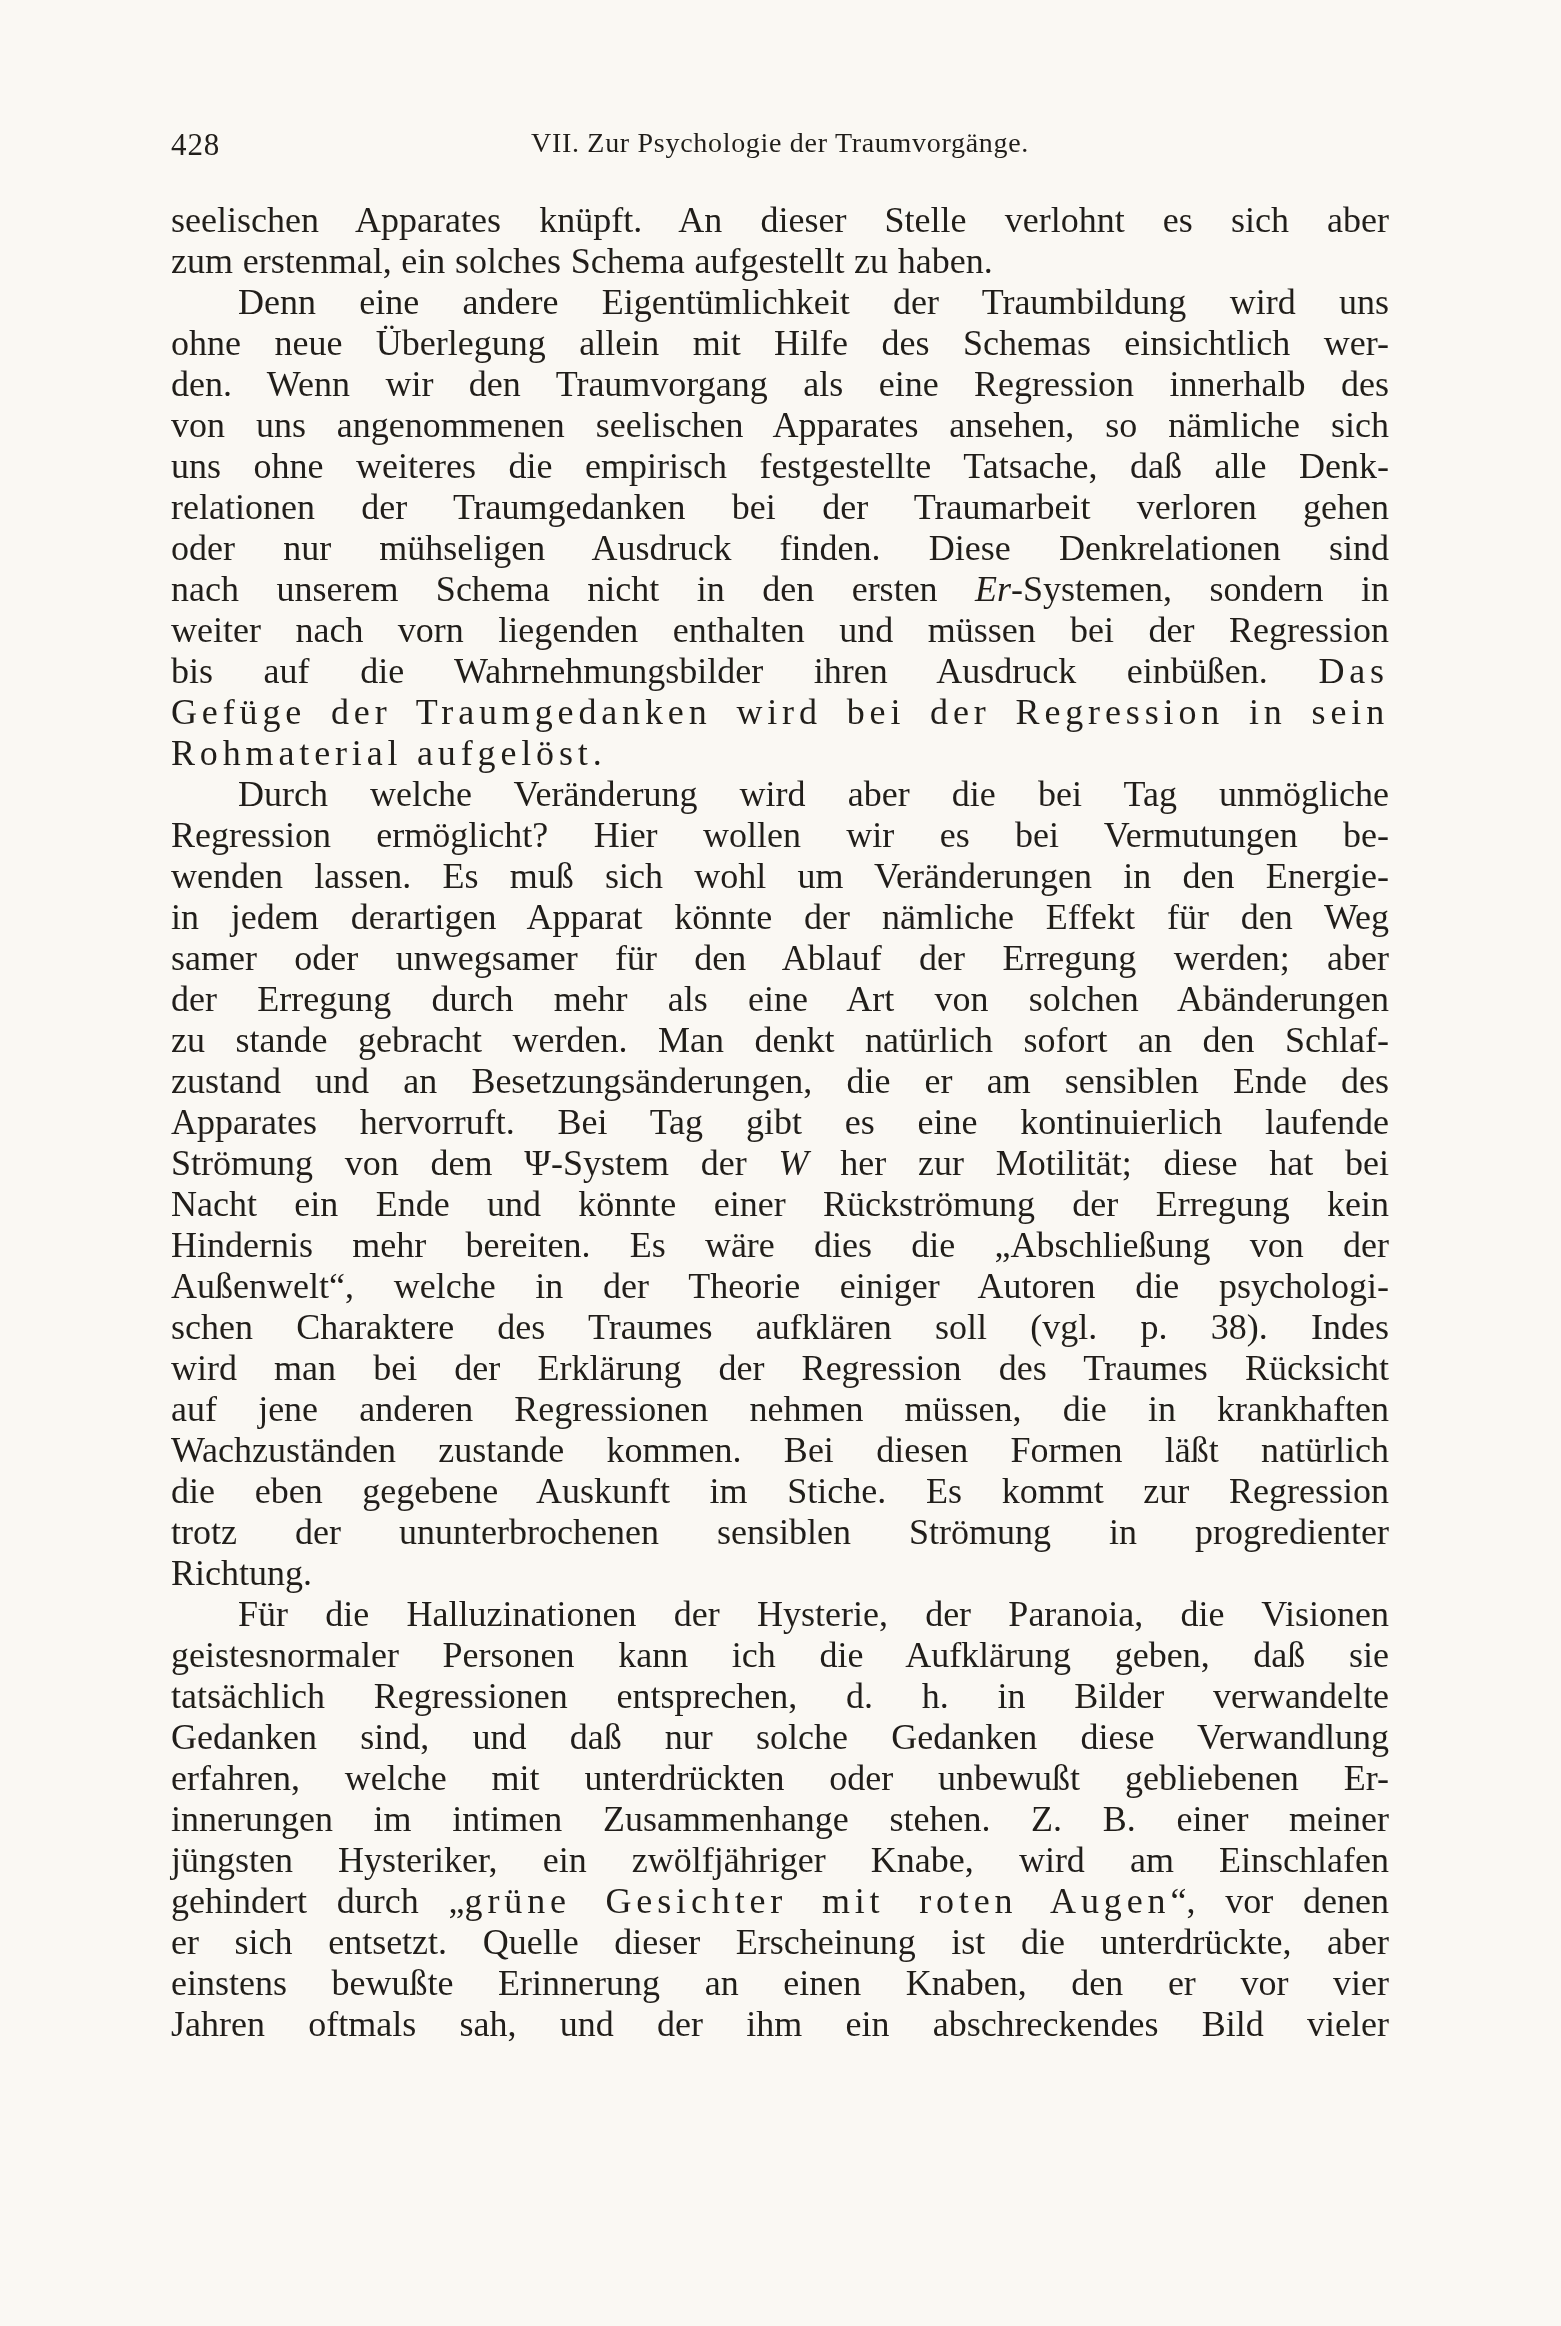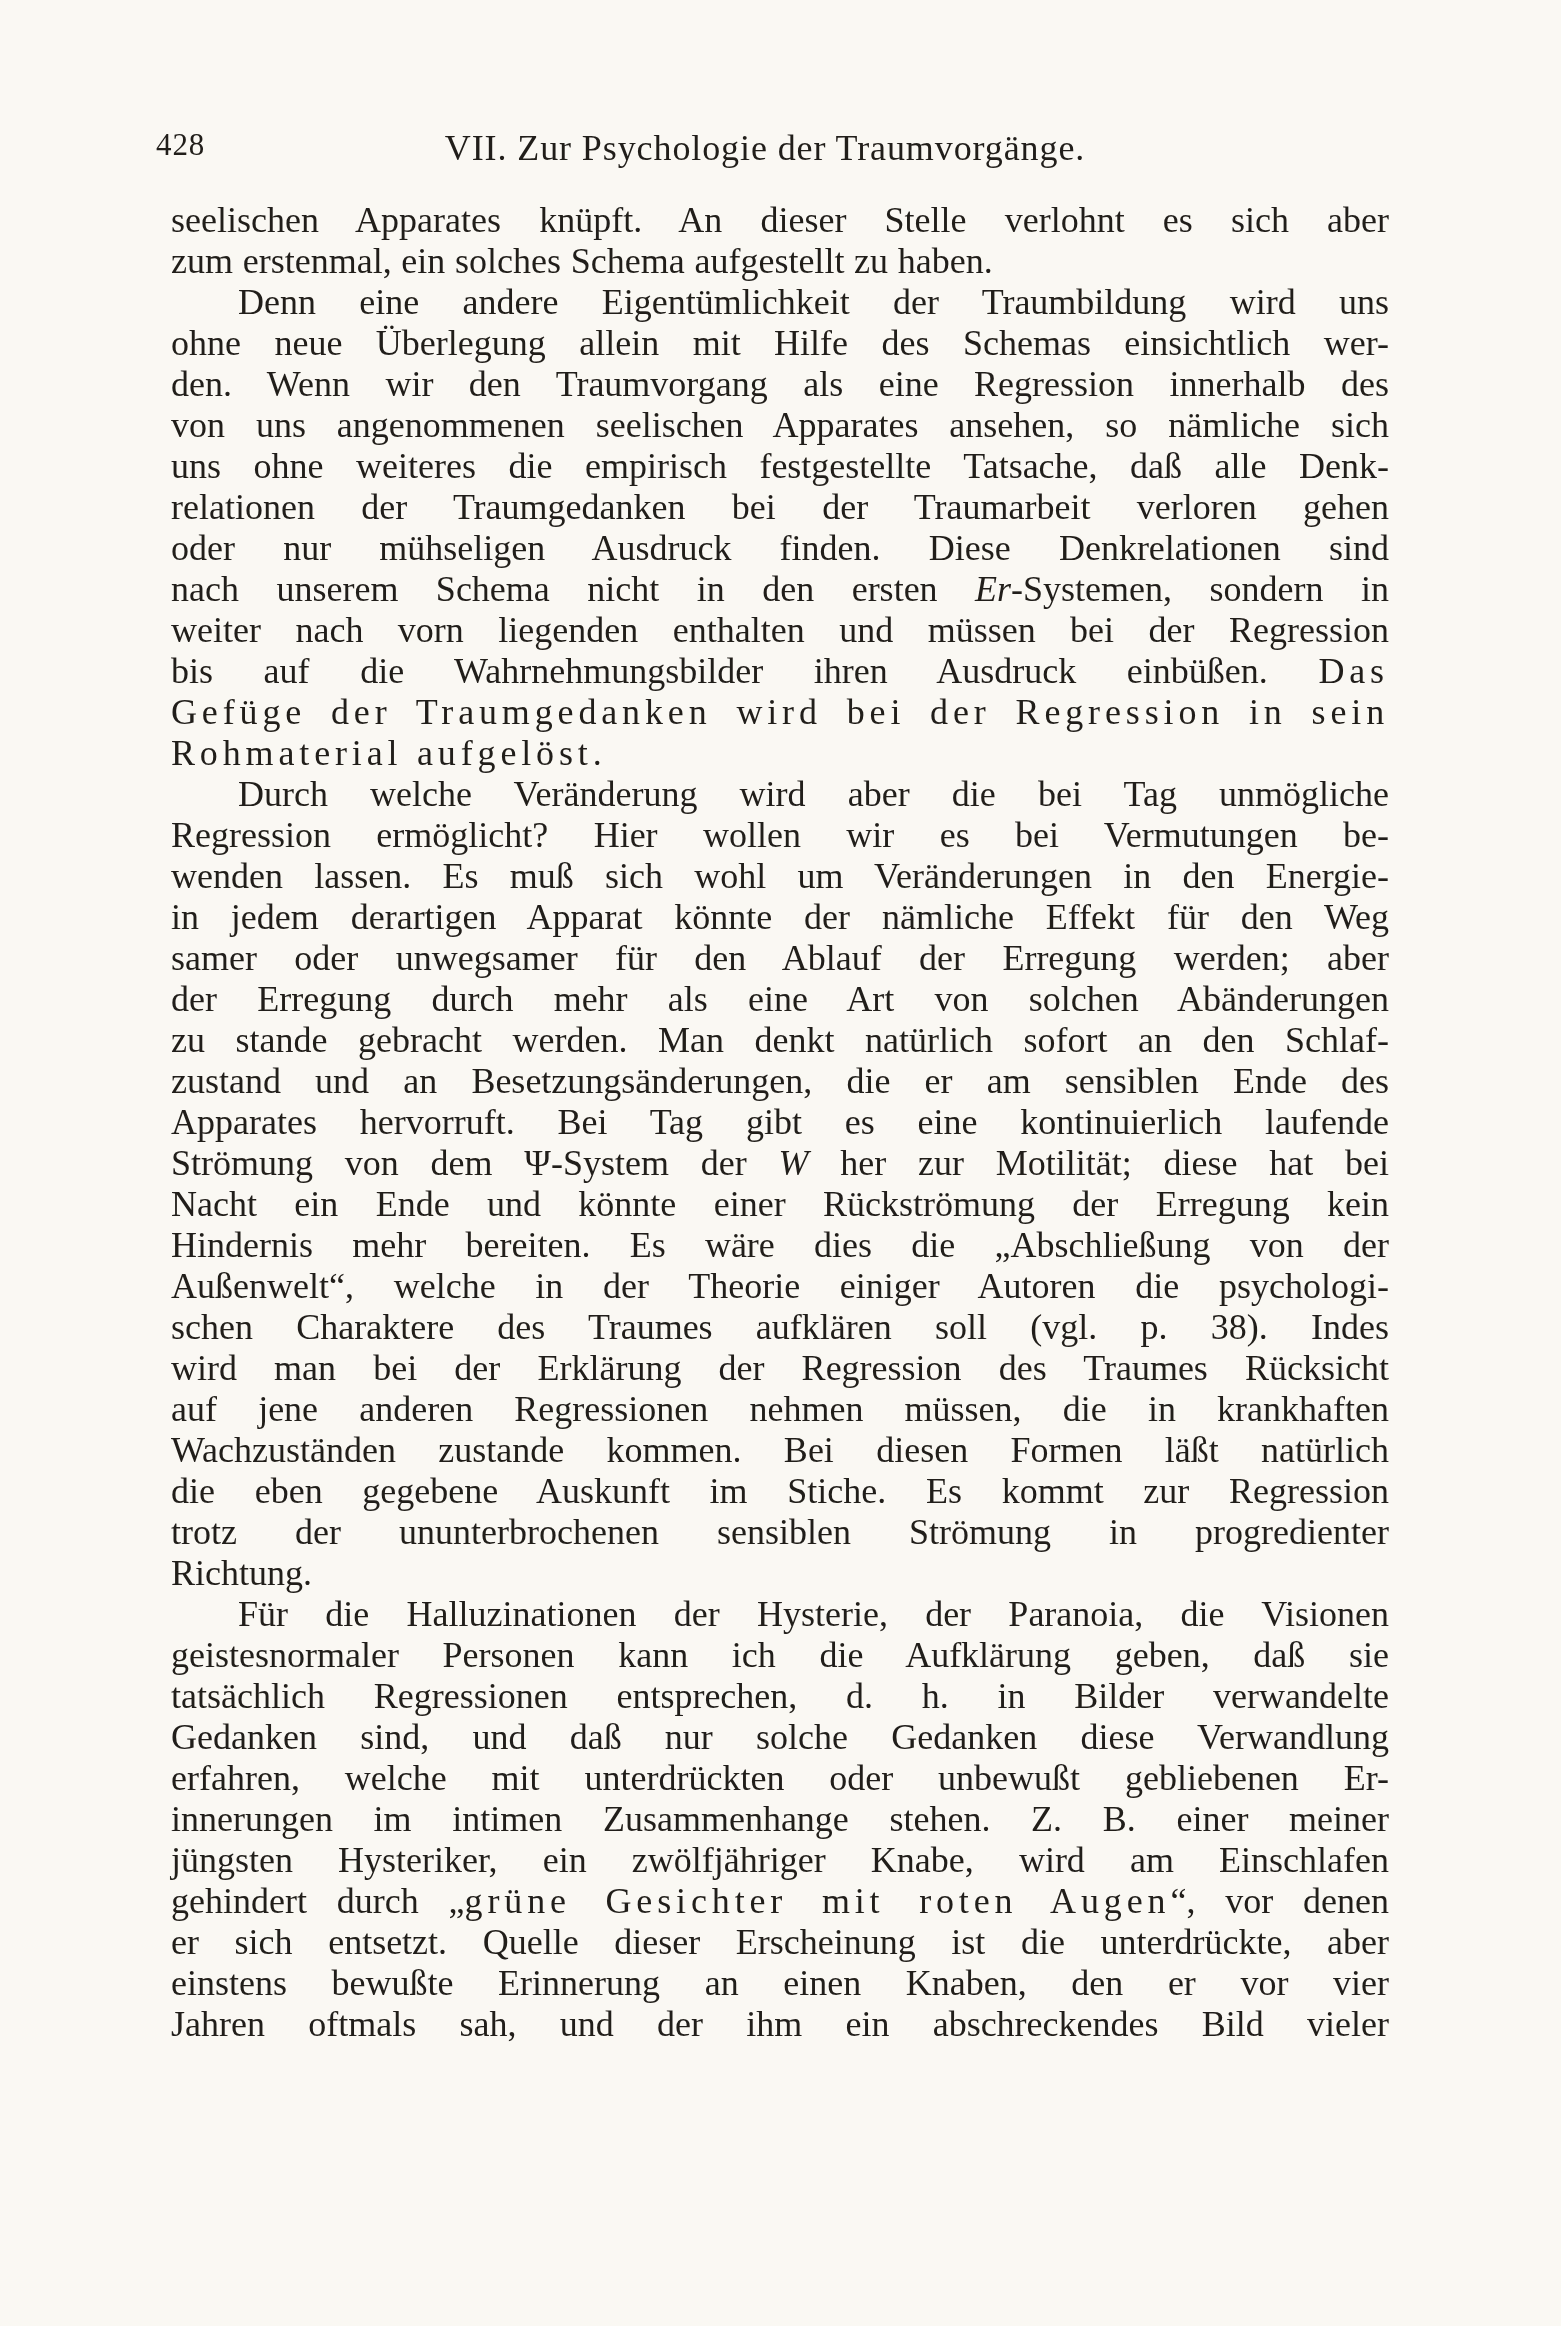--- a/index.html
+++ b/index.html
@@ -15,36 +15,36 @@
   }
   .page {
     position: relative;
     width: 1562px;
     height: 2326px;
     overflow: hidden;
     background: var(--paper, #faf8f3);
   }
   .running-head {
     position: absolute;
-    left: 156px;
+    left: 171px;
     top: 127px;
     width: 1218px;
     height: 41px;
   }
   .page-num {
     position: absolute;
     left: 0;
     top: 0;
     font-size: 31px;
     letter-spacing: 0.03em;
   }
   .head-title {
     display: block;
     text-align: center;
-    font-size: 36px;
+    font-size: 28px;
     letter-spacing: 0.025em;
   }
   .page-body {
     position: absolute;
     left: 171px;
     top: 200px;
     width: 1218px;
   }
   .paragraph {
     margin: 0;

